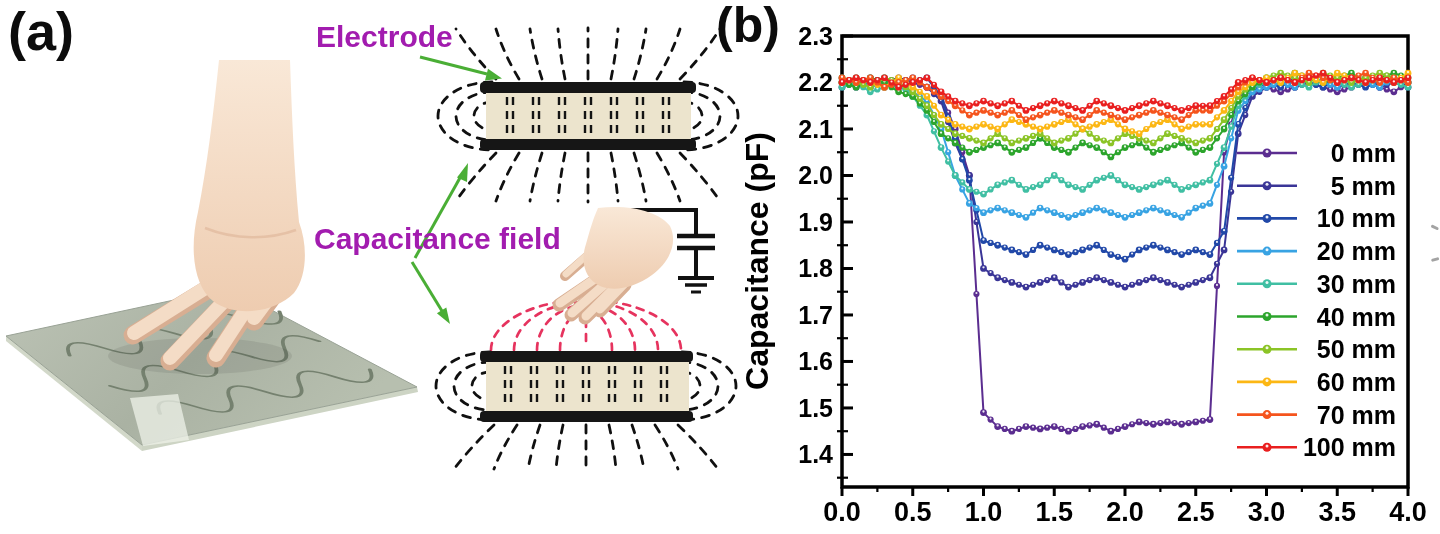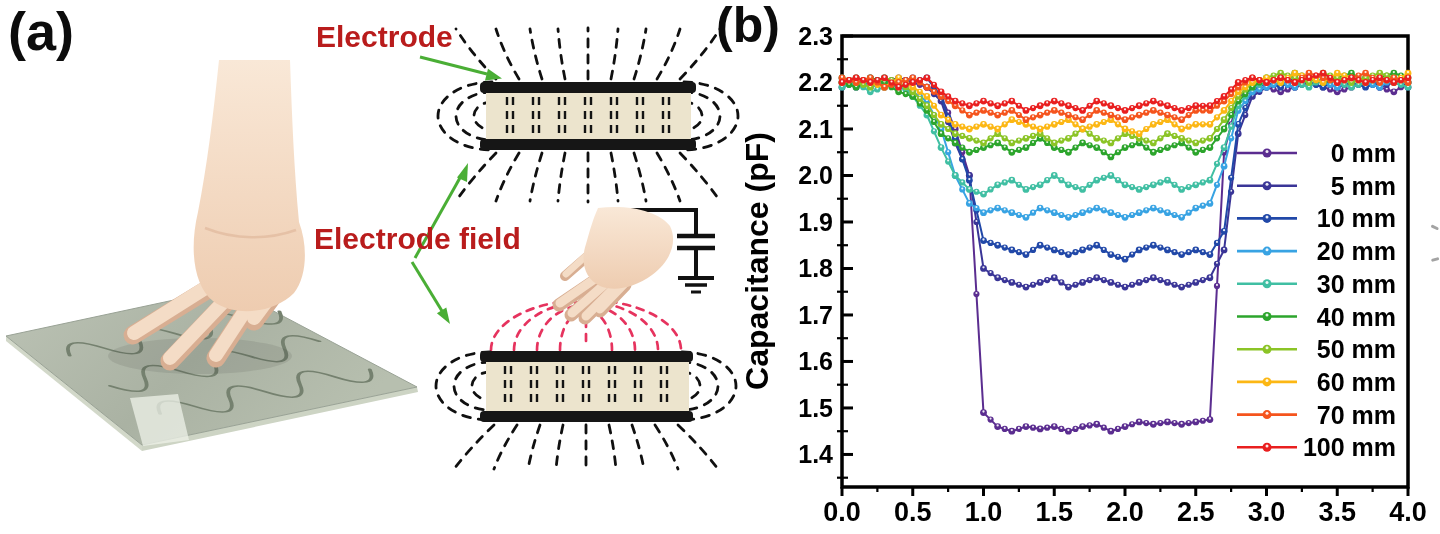--- a/index.html
+++ b/index.html
@@ -1,21 +1,21 @@
 <!DOCTYPE html>
 <html><head>
 <meta charset="utf-8">
 <style>
   html,body{margin:0;padding:0;background:#ffffff;}
   #fig{position:relative;width:1440px;height:534px;background:#ffffff;overflow:hidden;
        font-family:"Liberation Sans",sans-serif;}
   .panel-label{position:absolute;font-weight:700;color:#0c0c0c;line-height:1;}
   #label-a{left:8px;top:4px;font-size:54px;}
   #label-b{left:716px;top:0px;font-size:50px;}
-  .anno-label{position:absolute;font-weight:700;color:#b91c1c;font-size:30px;line-height:1;white-space:nowrap;}
+  .anno-label{position:absolute;font-weight:700;color:#a21caf;font-size:30px;line-height:1;white-space:nowrap;}
   #electrode-label{left:316px;top:22px;}
   #efield-label{left:314px;top:224px;}
   svg{position:absolute;top:0;}
   #panel-a{left:0;width:760px;height:534px;}
   #chart{left:720px;width:720px;height:534px;}
   #chart text{font-family:"Liberation Sans",sans-serif;font-weight:700;fill:#000;}
 </style>
 </head>
 <body>
 
@@ -1980,14 +1980,14 @@
           <text x="676" y="456.3" text-anchor="end" font-size="25">100 mm</text>
         </g>
       </g>
       <rect x="711" y="226" width="8" height="3" rx="1.5" fill="#8c8c8c" opacity="0.8" transform="rotate(25,715,227)"></rect>
       <rect x="711" y="258" width="8" height="3" rx="1.5" fill="#8c8c8c" opacity="0.8" transform="rotate(-15,715,259)"></rect>
     </svg>
 
   <div id="label-a" class="panel-label">(a)</div>
   <div id="label-b" class="panel-label">(b)</div>
   <div id="electrode-label" class="anno-label">Electrode</div>
-  <div id="efield-label" class="anno-label">Electrode field</div>
+  <div id="efield-label" class="anno-label">Capacitance field</div>
 </div>
 
 </body></html>

